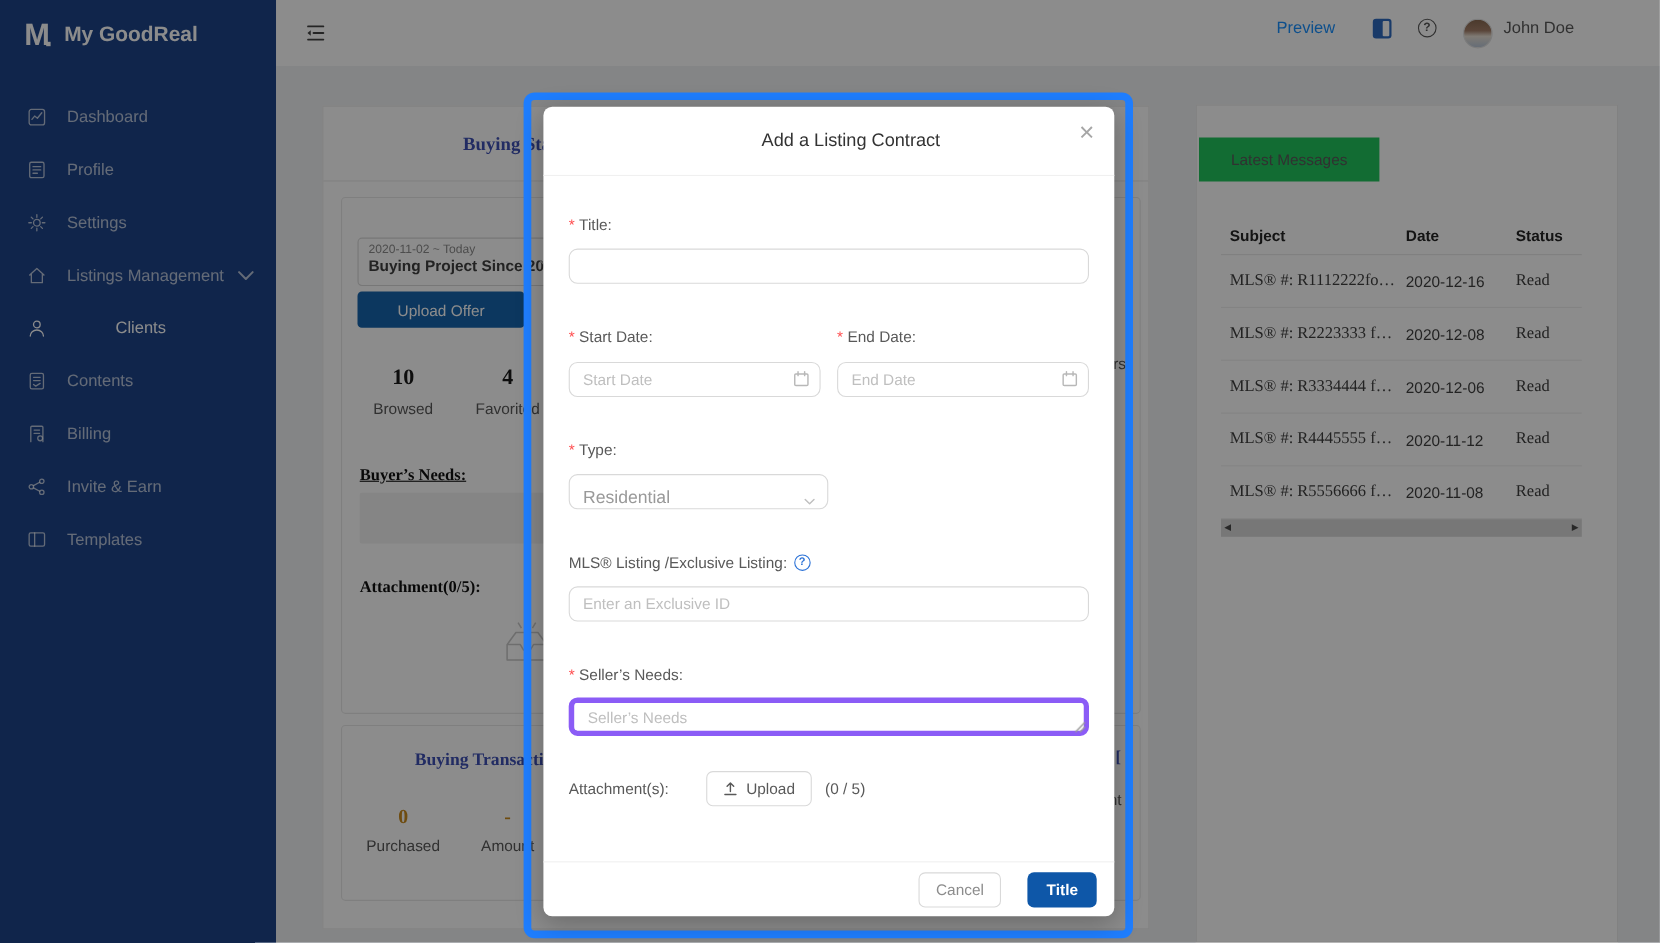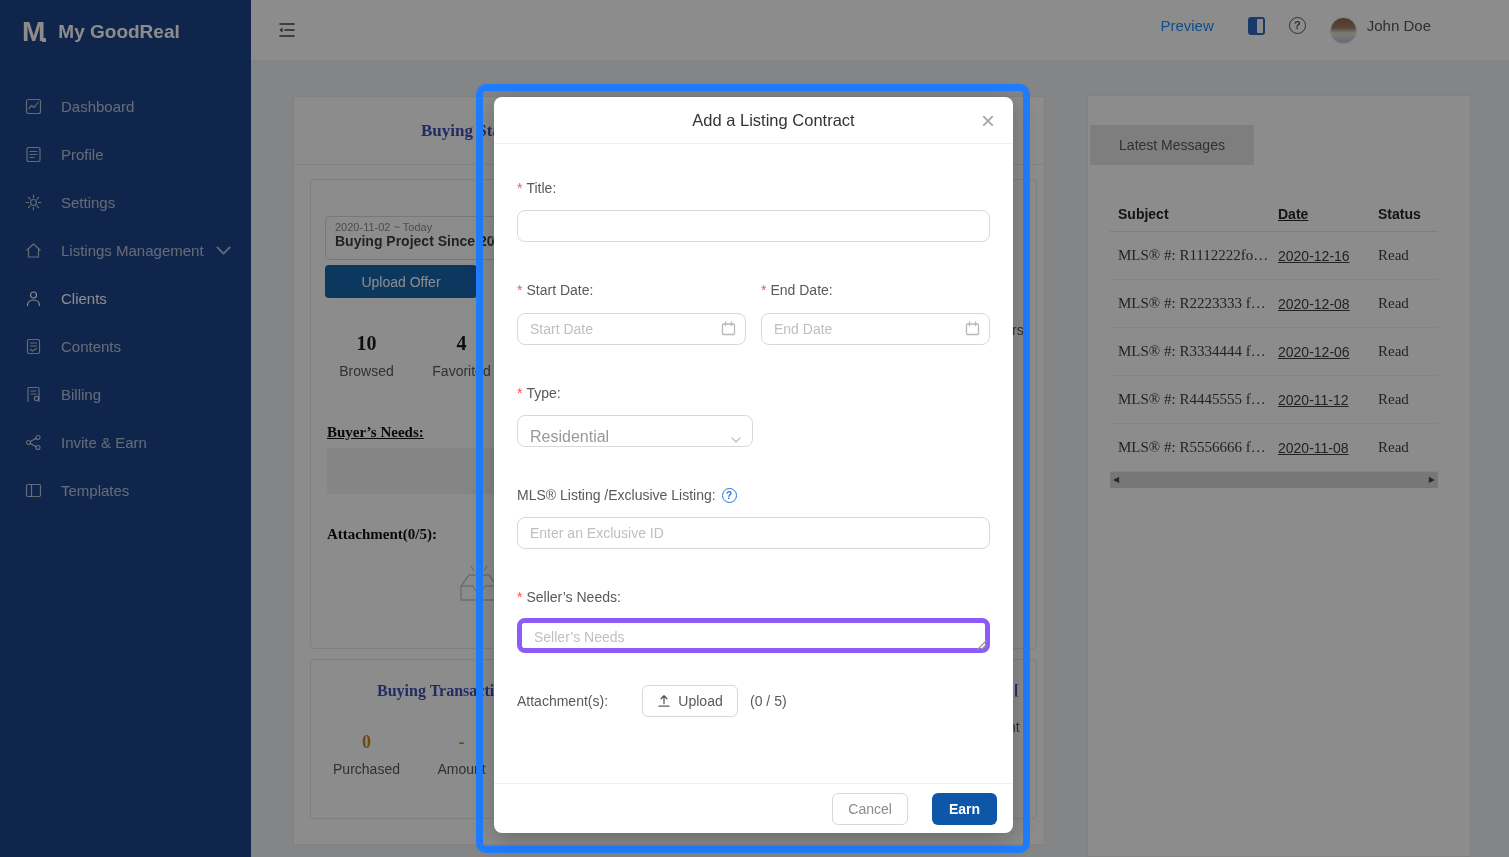--- a/index.html
+++ b/index.html
@@ -8,21 +8,21 @@
   .stage { position:relative; width:1509px; height:857px; }
 
   
   .sidebar { position:absolute; left:0; top:0; bottom:0; width:251px; background:#1e4489; z-index:1; }
   .logo { display:flex; align-items:center; height:64px; padding-left:22px; }
   .logo-m { position:relative; color:#fff; font-weight:900; font-size:28px; line-height:1; letter-spacing:-2px; }
   .logo-dot { position:absolute; right:-3px; bottom:4px; width:4px; height:4px; background:#fff; }
   .brand { color:#fff; font-size:19px; font-weight:700; margin-left:15px; }
   .nav { margin-top:18px; }
   .nav-item { height:48px; display:flex; align-items:center; padding-left:25px; color:rgba(255,255,255,0.68); font-size:15px; cursor:pointer; }
-  .nav-item.active { color:#fff; }
+  .nav-item.active { color:#fff;gap:44px; }
   .nav-item .nicon { width:17px; height:17px; margin-right:19px; flex:0 0 auto; }
   .nav-item svg { display:block; stroke:currentColor; fill:none; stroke-width:1.2; stroke-linecap:round; stroke-linejoin:round; }
   .nav-chevron { margin-left:auto; margin-right:26px; width:11px; height:11px; }
 
   
   .topbar { position:absolute; left:251px; top:0; right:0; height:60px; background:#fff; z-index:1; display:flex; align-items:center; }
   .menufold { margin-left:26px; width:20px; height:20px; color:#434343; }
   .menufold svg { stroke:currentColor; fill:none; stroke-width:1.6; stroke-linecap:round; }
   .top-right { margin-left:auto; display:flex; align-items:flex-start; padding-right:78px; }
   .preview-link { color:#1890ff; font-size:15px; }
@@ -57,37 +57,37 @@
   .lc-box2 { position:absolute; left:16px; top:562px; width:727px; height:160px; border:1px solid #e8e8e8; border-radius:4px; }
   .tr-title { position:absolute; left:66px; top:22px; font-family:"Liberation Serif",serif; font-weight:700; font-size:16px; color:#3f51b5; white-space:nowrap; }
   .tr-row { position:absolute; left:8px; top:72px; display:flex; }
   .tr-num { font-family:"Liberation Serif",serif; font-weight:700; font-size:18px; color:#c98a1c; }
 
   .frag { position:absolute; color:#595959; font-size:14px; white-space:nowrap; }
   .frag-b { font-family:"Liberation Serif",serif; font-weight:700; color:#3f51b5; font-size:15px; }
 
   
   .card-right { left:836px; top:35px; width:384px; height:762px; }
-  .msg-tab { position:absolute; left:2px; top:29px; width:164px; height:40px; background:#e5e5e5; color:#595959; font-size:14px; display:flex; align-items:center; justify-content:center; }
+  .msg-tab { position:absolute; left:2px; top:29px; width:164px; height:40px; background:#22c55e; color:#595959; font-size:14px; display:flex; align-items:center; justify-content:center; }
   .msg-table { position:absolute; left:22px; top:100px; width:328px; }
   .msg-hrow { display:flex; height:36px; align-items:center; border-bottom:1px solid #e8e8e8; }
   .msg-hrow span { font-size:14px; font-weight:700; color:#262626; padding-left:8px; }
-  .c-subj { width:160px; } .c-date { width:100px;text-decoration:underline; } .c-stat { width:68px; }
+  .c-subj { width:160px; } .c-date { width:100px; } .c-stat { width:68px; }
   .msg-row { display:flex; height:48px; align-items:center; border-bottom:1px solid #efefef; }
   .msg-row .c-subj { font-family:"Liberation Serif",serif; font-size:15px; color:#404040; padding-left:8px; white-space:nowrap; overflow:hidden; }
   .msg-row .c-date { font-size:14px; color:#404040; padding-left:8px; }
   .msg-row .c-stat { font-family:"Liberation Serif",serif; font-size:15px; color:#404040; padding-left:8px; }
   .msg-scroll { position:absolute; left:22px; top:376px; width:328px; height:16px; background:#d9d9d9; display:flex; align-items:center; justify-content:space-between; padding:0 3px; }
   .msg-scroll span { font-size:8px; color:#4a4a4a; line-height:1; }
 
   
   .mask { position:absolute; inset:0; background:rgba(0,0,0,0.45); z-index:40; }
   .annotation { position:absolute; left:476px; top:84px; width:554px; height:769px; border:7px solid #1f7eff; border-radius:10px; z-index:50; pointer-events:none; }
   .modal { position:absolute; left:494px; top:97px; width:519px; height:736px; background:#fff; border-radius:8px; z-index:60; box-shadow:0 6px 24px rgba(0,0,0,0.25); }
-  .m-header { height:47px; border-bottom:1px solid #f0f0f0; display:flex; align-items:center; justify-content:center; position:relative;padding-left:40px; }
+  .m-header { height:63px; border-bottom:1px solid #f0f0f0; display:flex; align-items:center; justify-content:center; position:relative;padding-left:40px; }
   .m-title { font-size:16.5px; font-weight:500; color:#333; }
   .m-close { position:absolute; right:18px; top:12px; font-size:24px; line-height:1; color:#a6a6a6; cursor:pointer; font-weight:400; }
   .m-body { padding:0 23px; }
   .fgroup { margin-top:40px; }
   .fgroup.first { margin-top:36px; }
   .f-label { font-size:14px; color:#595959; display:flex; align-items:center; }
   .req { color:#ff4d4f; font-style:normal; margin-right:4px; font-size:14px; }
   .f-input { margin-top:14px; width:100%; height:32px; border:1px solid #d9d9d9; border-radius:8px; padding:0 12px; font-size:14px; color:#595959; font-family:"Liberation Sans",sans-serif; outline:none; }
   .f-input::placeholder, .f-textarea::placeholder { color:#bfbfbf; }
   .date-row { display:flex; gap:15px; }
@@ -436,17 +436,17 @@
               </svg>
             </span>
           <span>Upload</span>
         </button>
         <span class="attach-count">(0 / 5)</span>
       </div>
 
     </div>
     <div class="m-footer">
       <button class="btn-cancel">Cancel</button>
-      <button class="btn-save">Earn</button>
+      <button class="btn-save">Title</button>
     </div>
   </div>
 
 </div>
 
 </body></html>

